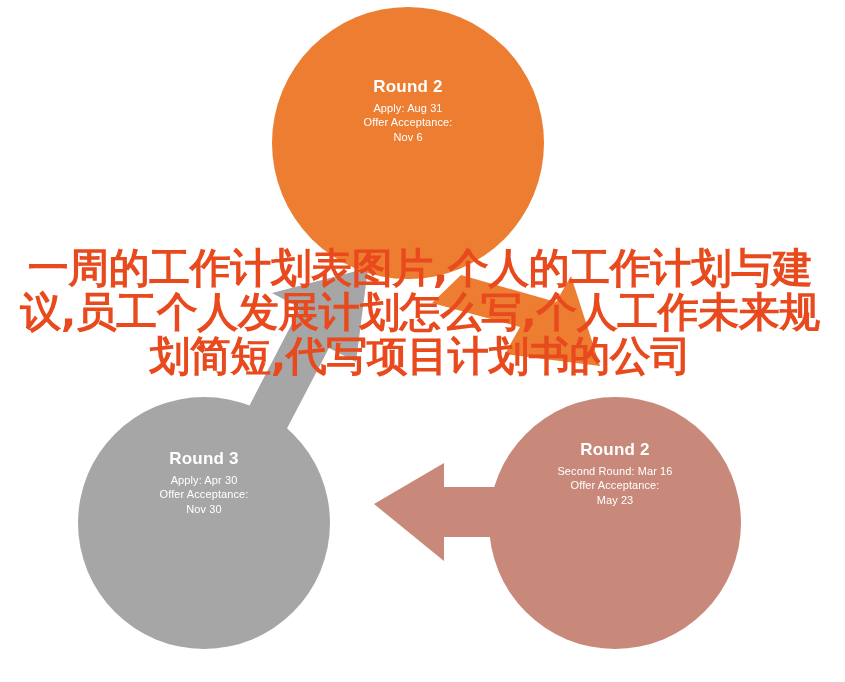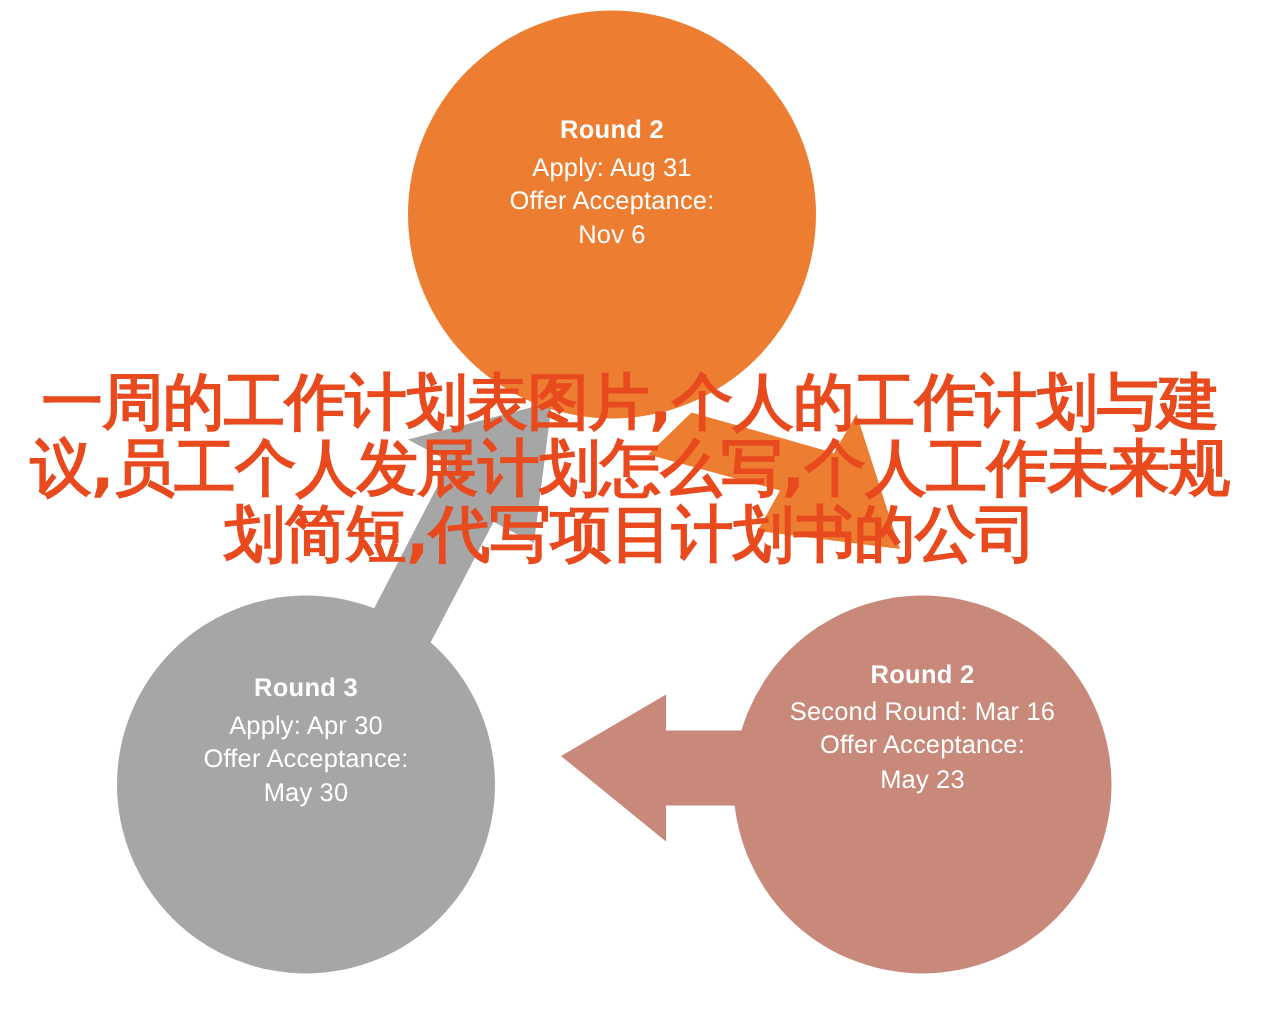--- a/index.html
+++ b/index.html
@@ -32,21 +32,21 @@
   }
   .node-title {
     font-weight: bold;
     font-size: 17px;
     display: block;
     margin-bottom: 2px;
     letter-spacing: .2px;
   }
   .node-line {
     display: block;
-    font-size: 17px;
+    font-size: 11px;
     font-weight: 500;
     letter-spacing: .1px;
   }
   #node1-text {
     left: 288px;
     top: 76px;
     width: 240px;
   }
   #node2-text {
     left: 495px;
@@ -112,18 +112,18 @@
     <span class="node-title">Round 2</span>
     <span class="node-line">Second Round: Mar 16</span>
     <span class="node-line">Offer Acceptance:</span>
     <span class="node-line">May 23</span>
   </div>
 
   <div class="node-text" id="node3-text">
     <span class="node-title">Round 3</span>
     <span class="node-line">Apply: Apr 30</span>
     <span class="node-line">Offer Acceptance:</span>
-    <span class="node-line">May 30</span>
+    <span class="node-line">Nov 30</span>
   </div>
 
   <div id="watermark" style="color: rgb(232, 73, 29);">一周的工作计划表图片,个人的工作计划与建议,员工个人发展计划怎么写,个人工作未来规划简短,代写项目计划书的公司</div>
 
 </div>
 
 </body></html>

